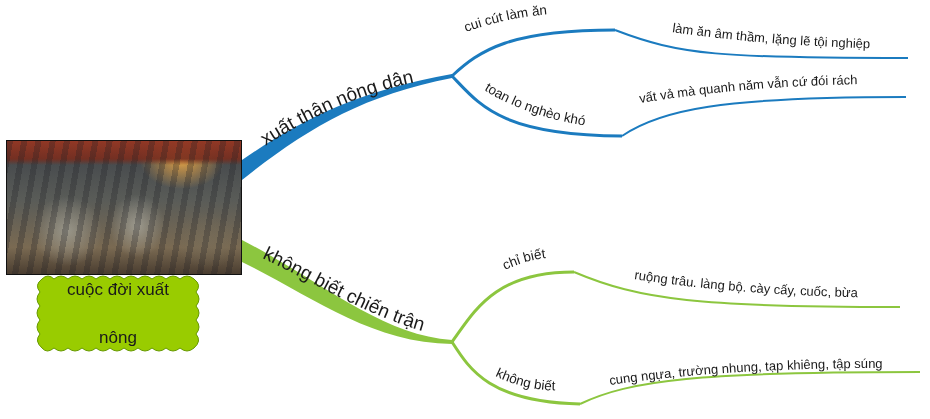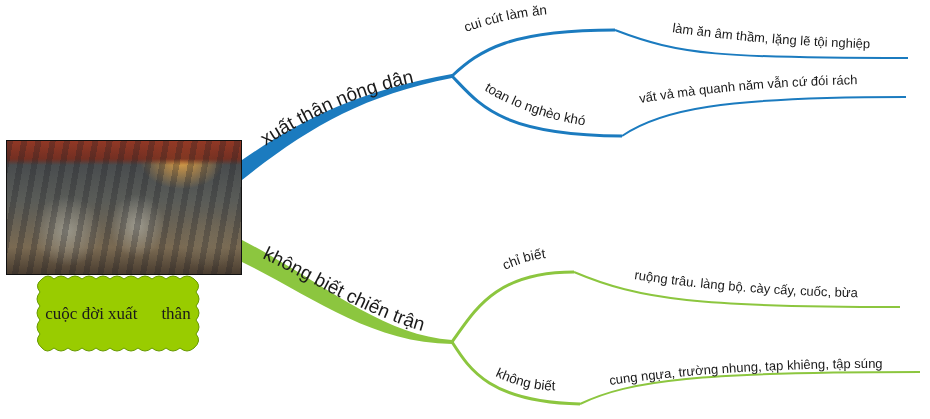--- a/index.html
+++ b/index.html
@@ -13,22 +13,22 @@
       radial-gradient(ellipse 50px 50px at 60px 90px, rgba(170,170,160,0.7), rgba(0,0,0,0) 70%),
       radial-gradient(ellipse 40px 45px at 130px 85px, rgba(190,190,180,0.6), rgba(0,0,0,0) 70%),
       radial-gradient(ellipse 45px 40px at 200px 100px, rgba(120,110,90,0.6), rgba(0,0,0,0) 70%),
       linear-gradient(180deg, #3d4248 0%, #5a5c58 45%, #7a6a52 80%, #4a3d30 100%);
     border: 1px solid #111; box-sizing: border-box; }
   .central-image .figures { position: absolute; inset: 0; opacity: 0.55;
     background: repeating-linear-gradient(100deg, rgba(30,30,35,0.5) 0 6px, rgba(0,0,0,0) 6px 14px); }
   .central-label { position: absolute; left: 34px; top: 275px; width: 168px; height: 78px; }
   .central-label svg { position: absolute; left: 0; top: 0; }
   .central-text { position: absolute; left: 0; top: 0; width: 168px; height: 78px;
-    display: flex; flex-direction: row; align-items: center; justify-content: center;
-    font-family: Liberation Serif, serif; font-size: 17px; color: #1a1a1a; line-height: 24px; gap: 24px; }
+    display: flex; flex-direction: column; align-items: center; justify-content: center;
+    font-family: Liberation Sans, sans-serif; font-size: 17px; color: #1a1a1a; line-height: 24px; gap: 24px; }
   .lbl { font-family: "Liberation Sans", sans-serif; fill: #1a1a1a; }
 </style>
 </head>
 <body>
 
 <div id="canvas">
   <svg width="930" height="419" viewBox="0 0 930 419" xmlns="http://www.w3.org/2000/svg">
     <defs>
       <path id="p-main-blue" d="M 262 148 C 320 110, 380 85, 452 76"></path>
       <path id="p-main-green" d="M 262 258 C 320 285, 380 325, 452 338"></path>
@@ -97,16 +97,16 @@
   <div class="central-label">
     <svg width="168" height="78" viewBox="0 0 168 78">
       <path d="M 8 4
                Q 14 -2 20 4 Q 27 -2 34 4 Q 41 -2 48 4 Q 55 -2 62 4 Q 69 -2 76 4 Q 83 -2 90 4 Q 97 -2 104 4 Q 111 -2 118 4 Q 125 -2 132 4 Q 139 -2 146 4 Q 153 -2 160 4
                Q 168 10 162 17 Q 168 24 162 31 Q 168 38 162 45 Q 168 52 162 59 Q 168 66 160 73
                Q 153 79 146 73 Q 139 79 132 73 Q 125 79 118 73 Q 111 79 104 73 Q 97 79 90 73 Q 83 79 76 73 Q 69 79 62 73 Q 55 79 48 73 Q 41 79 34 73 Q 27 79 20 73 Q 13 79 8 73
                Q 0 66 6 59 Q 0 52 6 45 Q 0 38 6 31 Q 0 24 6 17 Q 0 10 8 4 Z" fill="#99cc00" stroke="#669900" stroke-width="1"></path>
     </svg>
     <div class="central-text">
       <span>cuộc đời xuất</span>
-      <span>thân</span>
+      <span>nông</span>
     </div>
   </div>
 </div>
 
 </body></html>

